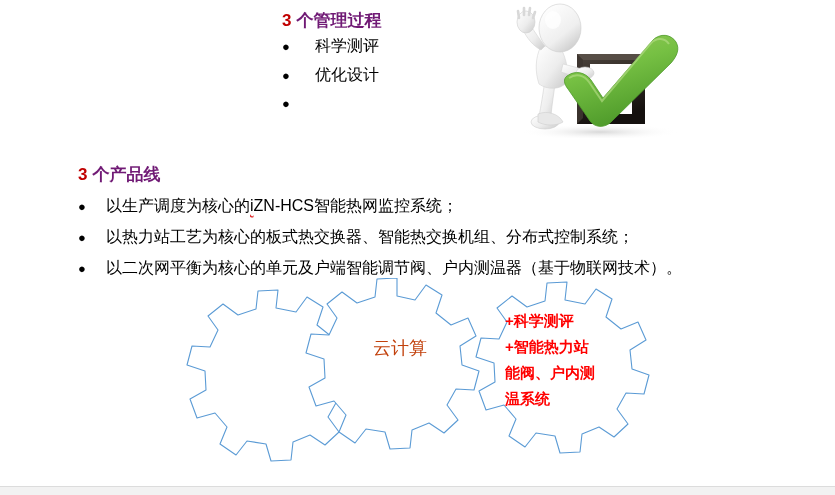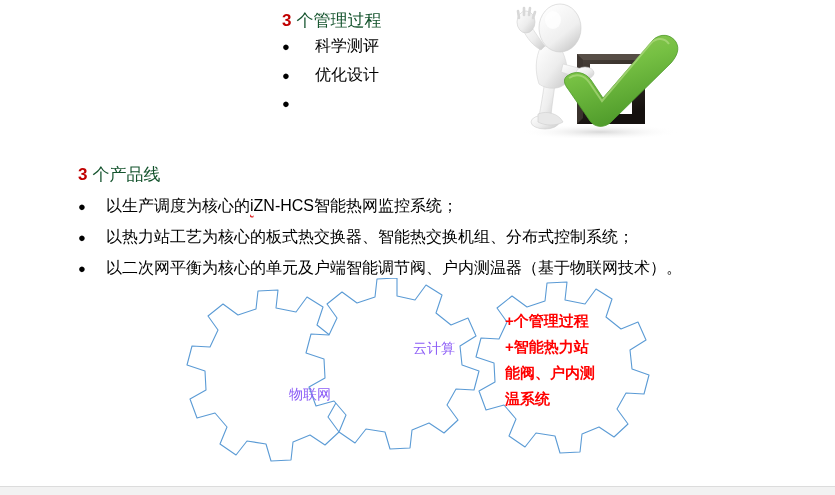--- a/index.html
+++ b/index.html
@@ -27,22 +27,22 @@
     font-size: 17px;
     font-weight: bold;
     line-height: 22px;
     white-space: nowrap;
   }
   .heading-num {
     color: #C00000;
     font-weight: bold;
   }
   .heading-text {
-    color: #14532d;
-    font-weight: normal;
+    color: #701a75;
+    font-weight: bold;
     margin-left: 5px;
   }
   .bullet-list {
     list-style: none;
     margin: 0;
     padding: 0;
   }
   .bullet-row {
     display: flex;
     align-items: baseline;
@@ -94,25 +94,25 @@
   
   #gear-diagram {
     position: absolute;
     left: 175px;
     top: 278px;
     width: 580px;
     height: 215px;
   }
   .gear-label {
     position: absolute;
-    color: #8b5cf6;
-    font-size: 14px;
+    color: #c2410c;
+    font-size: 18px;
     line-height: 21px;
     white-space: nowrap;
-    text-align: right;
+    text-align: center;
   }
   #gear-label-iot  { left: 46px;  top: 106px; width: 110px; }
   #gear-label-cloud{ left: 170px; top: 60px;  width: 110px; }
   #gear-label-smart {
     position: absolute;
     left: 330px;
     top: 30px;
     width: 135px;
     color: #FF0000;
     font-weight: bold;
@@ -269,25 +269,24 @@
            L154 57 L162 40 L152 26 L167 14 L182 25 L200 19 L202 1 L222 0 Z"></path>
 
       <path d="M390 22 L410 26 L421 11 L437 21 L431 39 L446 51 L463 44 L471 62
            L455 72 L457 91 L474 97 L469 116 L451 115 L442 131 L453 146 L439 159
            L424 149 L407 156 L405 174 L385 175 L380 158 L361 155 L350 169 L334 158
            L341 141 L329 127 L311 132 L304 113 L320 104 L319 85 L301 79 L306 60
            L324 61 L332 44 L322 30 L337 18 L352 29 L370 23 L372 5 L392 4 Z"></path>
     </g>
   </svg>
 
-  <div class="gear-label" id="gear-label-iot">物联网</div>
 
   <div class="gear-label" id="gear-label-cloud">云计算</div>
 
   <div id="gear-label-smart">
-    <span class="gl-line">+个管理过程</span>
+    <span class="gl-line">+科学测评</span>
     <span class="gl-line">+智能热力站</span>
     <span class="gl-line">能阀、户内测</span>
     <span class="gl-line">温系统</span>
   </div>
 </div>
 
 <div id="bottom-strip"></div>
 
 </body></html>

